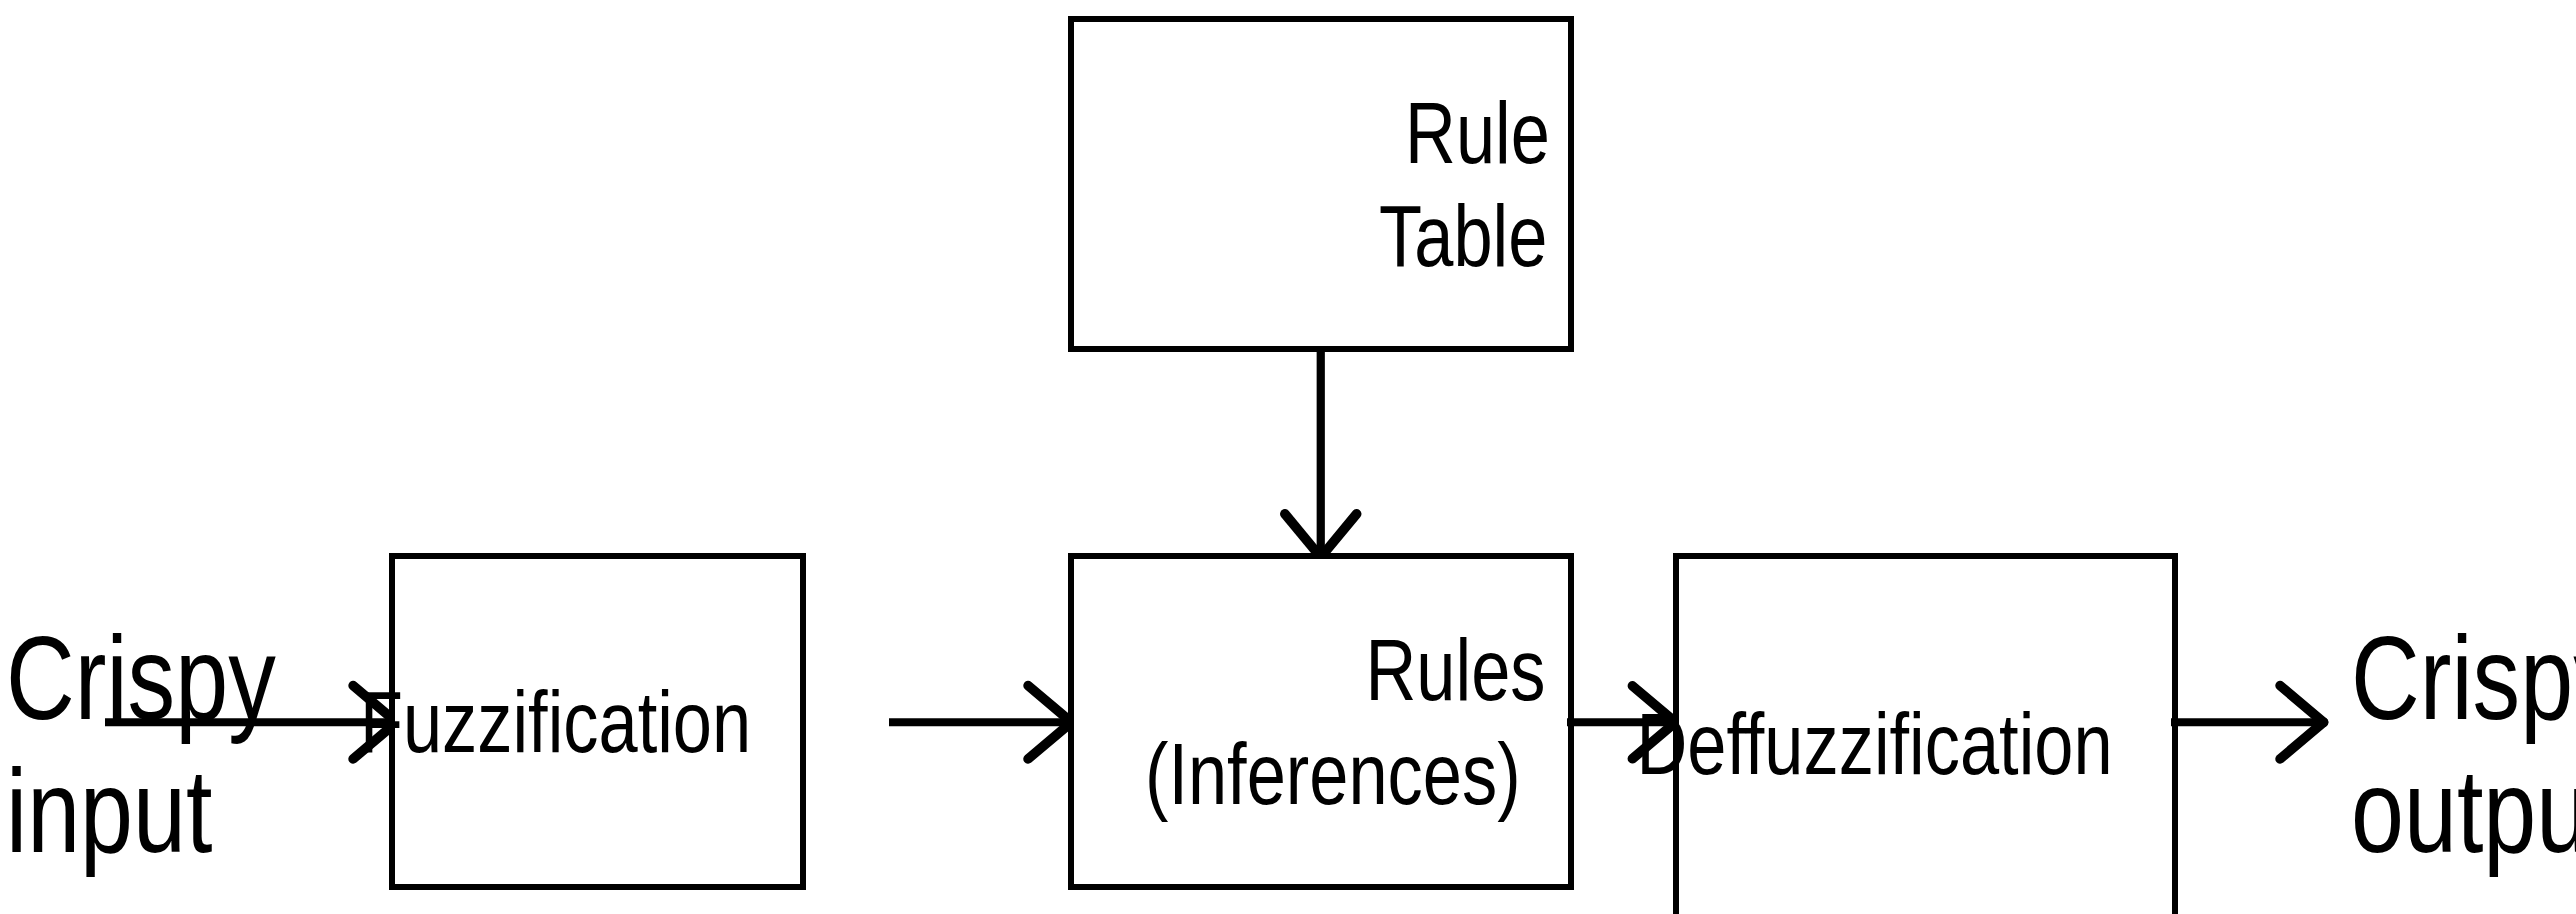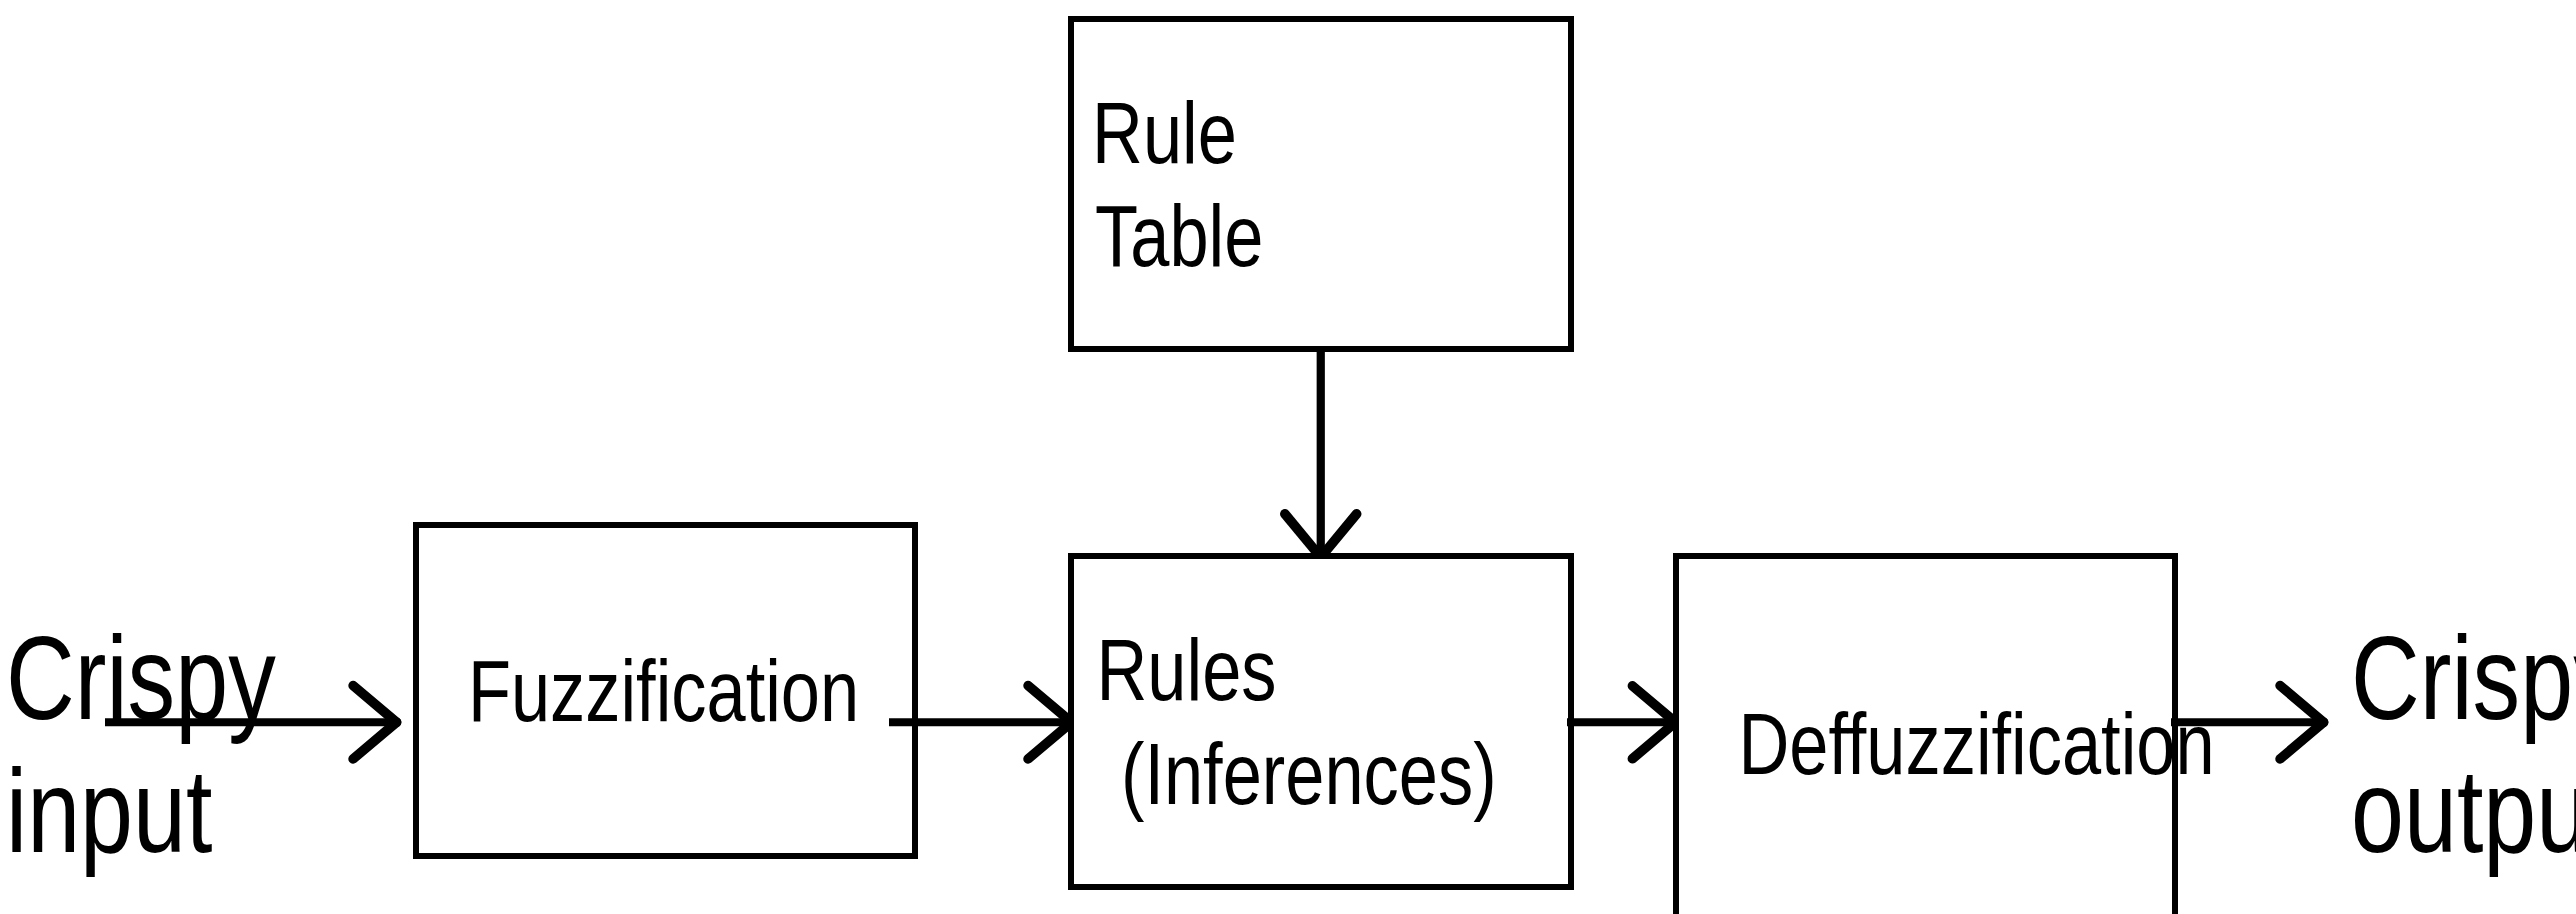--- a/index.html
+++ b/index.html
@@ -16,21 +16,21 @@
     font-family: "Liberation Sans", "DejaVu Sans", sans-serif;
     color: #000000;
   }
   .box {
     position: absolute;
     border: 6px solid #000000;
     background: #ffffff;
     box-sizing: border-box;
     display: flex;
     flex-direction: column;
-    align-items: flex-start;
+    align-items: flex-end;
     justify-content: center;
     text-align: center;
   }
   .box-label {
     font-size: 88px;
     line-height: 1.18;
     white-space: nowrap;
     transform: scaleX(0.80);
     transform-origin: center center;
     letter-spacing: 0px;
@@ -62,21 +62,21 @@
   </div>
 
   <div class="conn" style="left:105px; top:672px; width:299px; height:105px;">
     <svg width="299" height="105" viewBox="0 0 400 140">
       <line x1="0" y1="67" x2="384" y2="67" stroke="#000" stroke-width="11"></line>
       <line x1="332" y1="18" x2="390" y2="67" stroke="#000" stroke-width="13" stroke-linecap="round"></line>
       <line x1="332" y1="116" x2="390" y2="67" stroke="#000" stroke-width="13" stroke-linecap="round"></line>
     </svg>
   </div>
 
-  <div class="box" style="left:389px; top:522px; width:505px; height:337px;margin-left:24px;">
+  <div class="box" style="left:389px; top:553px; width:417px; height:337px;">
     <div class="box-label">Fuzzification</div>
   </div>
 
   <div class="conn" style="left:889px; top:672px; width:187px; height:105px;">
     <svg width="187" height="105" viewBox="0 0 250 140">
       <line x1="0" y1="67" x2="238" y2="67" stroke="#000" stroke-width="11"></line>
       <line x1="186" y1="18" x2="244" y2="67" stroke="#000" stroke-width="13" stroke-linecap="round"></line>
       <line x1="186" y1="116" x2="244" y2="67" stroke="#000" stroke-width="13" stroke-linecap="round"></line>
     </svg>
   </div>

